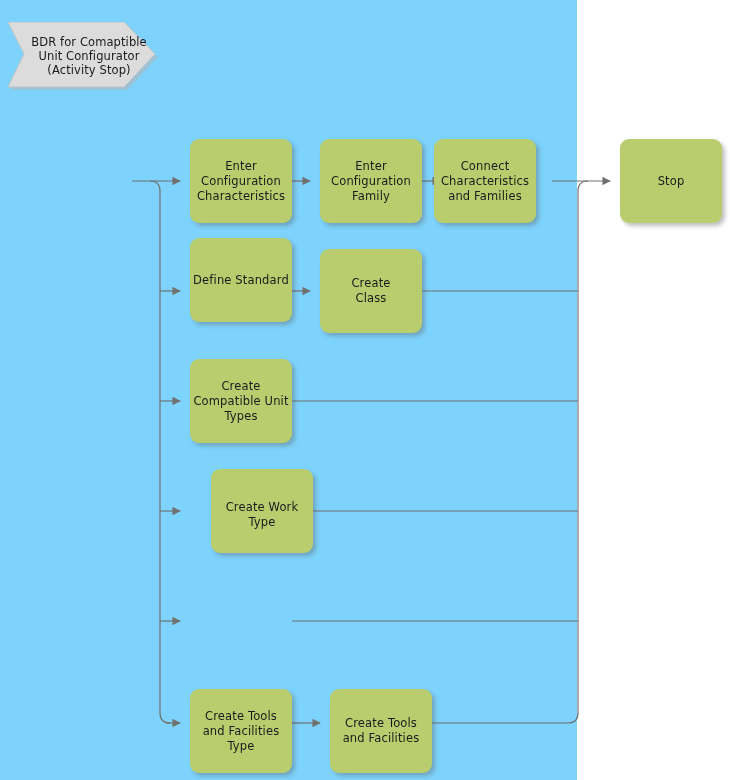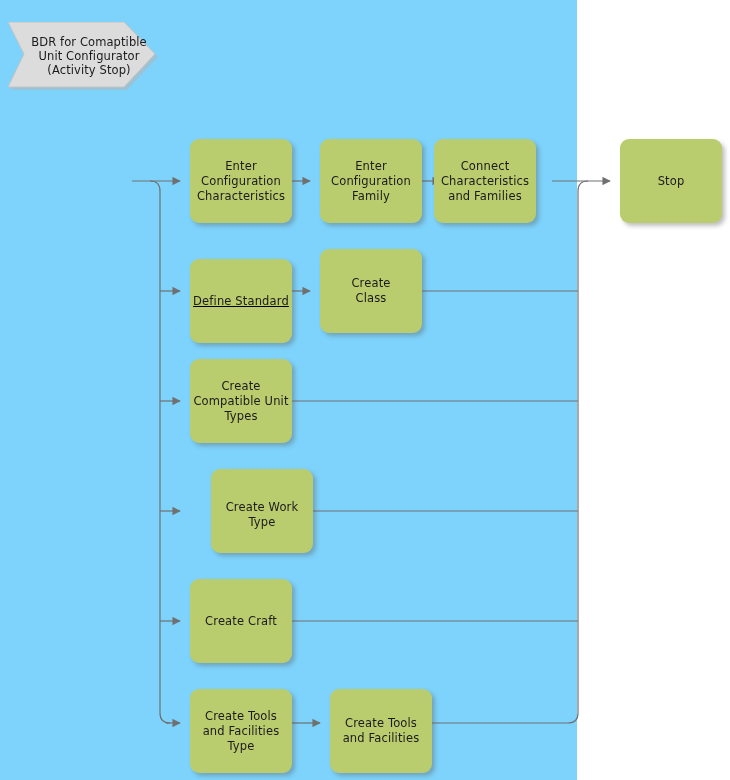--- a/index.html
+++ b/index.html
@@ -155,39 +155,36 @@
 Family</span>
   </div>
   <div class="node wide" style="left: 434px; top: 139px; width: 102px; height: 84px; background: rgb(185, 205, 110);">
     <span class="node-label">Connect
 Characteristics
 and Families</span>
   </div>
   <div class="node" style="left: 620px; top: 139px; width: 102px; height: 84px; background: rgb(185, 205, 110);">
     <span class="node-label">Stop</span>
   </div>
-  <div class="node wide" style="left: 190px; top: 259px; width: 102px; height: 84px; background: rgb(185, 205, 110); text-decoration: underline;">
+  <div class="node wide" style="left: 190px; top: 238px; width: 102px; height: 84px; background: rgb(185, 205, 110);">
     <span class="node-label">Define Standard</span>
   </div>
   <div class="node" style="left: 320px; top: 249px; width: 102px; height: 84px; background: rgb(185, 205, 110);">
     <span class="node-label">Create
 Class</span>
   </div>
   <div class="node wide" style="left: 190px; top: 359px; width: 102px; height: 84px; background: rgb(185, 205, 110);">
     <span class="node-label">Create
 Compatible Unit
 Types</span>
   </div>
   <div class="node nudge-down" style="left: 190px; top: 469px; width: 102px; height: 84px; background: rgb(185, 205, 110); margin-left: 21px;">
     <span class="node-label">Create Work
 Type</span>
   </div>
-  <div class="node" style="left: 190px; top: 579px; width: 102px; height: 84px; background: rgb(185, 205, 110);">
-    <span class="node-label">Create Craft</span>
-  </div>
   <div class="node" style="left: 190px; top: 689px; width: 102px; height: 84px; background: rgb(185, 205, 110);">
     <span class="node-label">Create Tools
 and Facilities
 Type</span>
   </div>
   <div class="node tight" style="left: 330px; top: 689px; width: 102px; height: 84px; background: rgb(185, 205, 110);">
     <span class="node-label">Create Tools
 and Facilities</span>
   </div>
 

